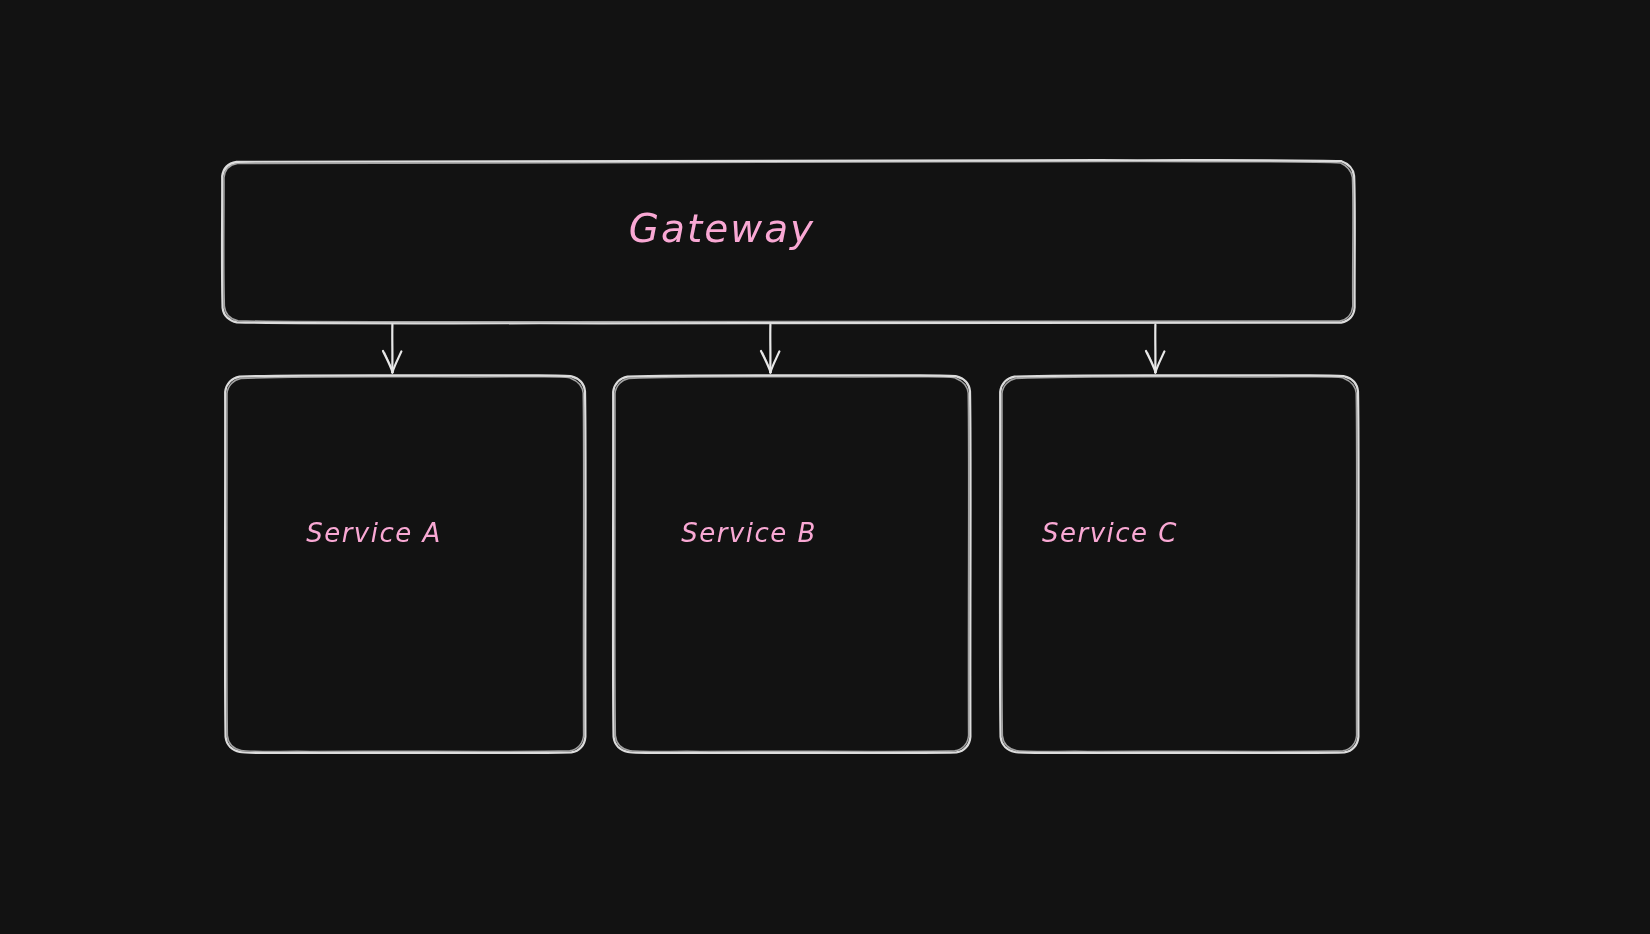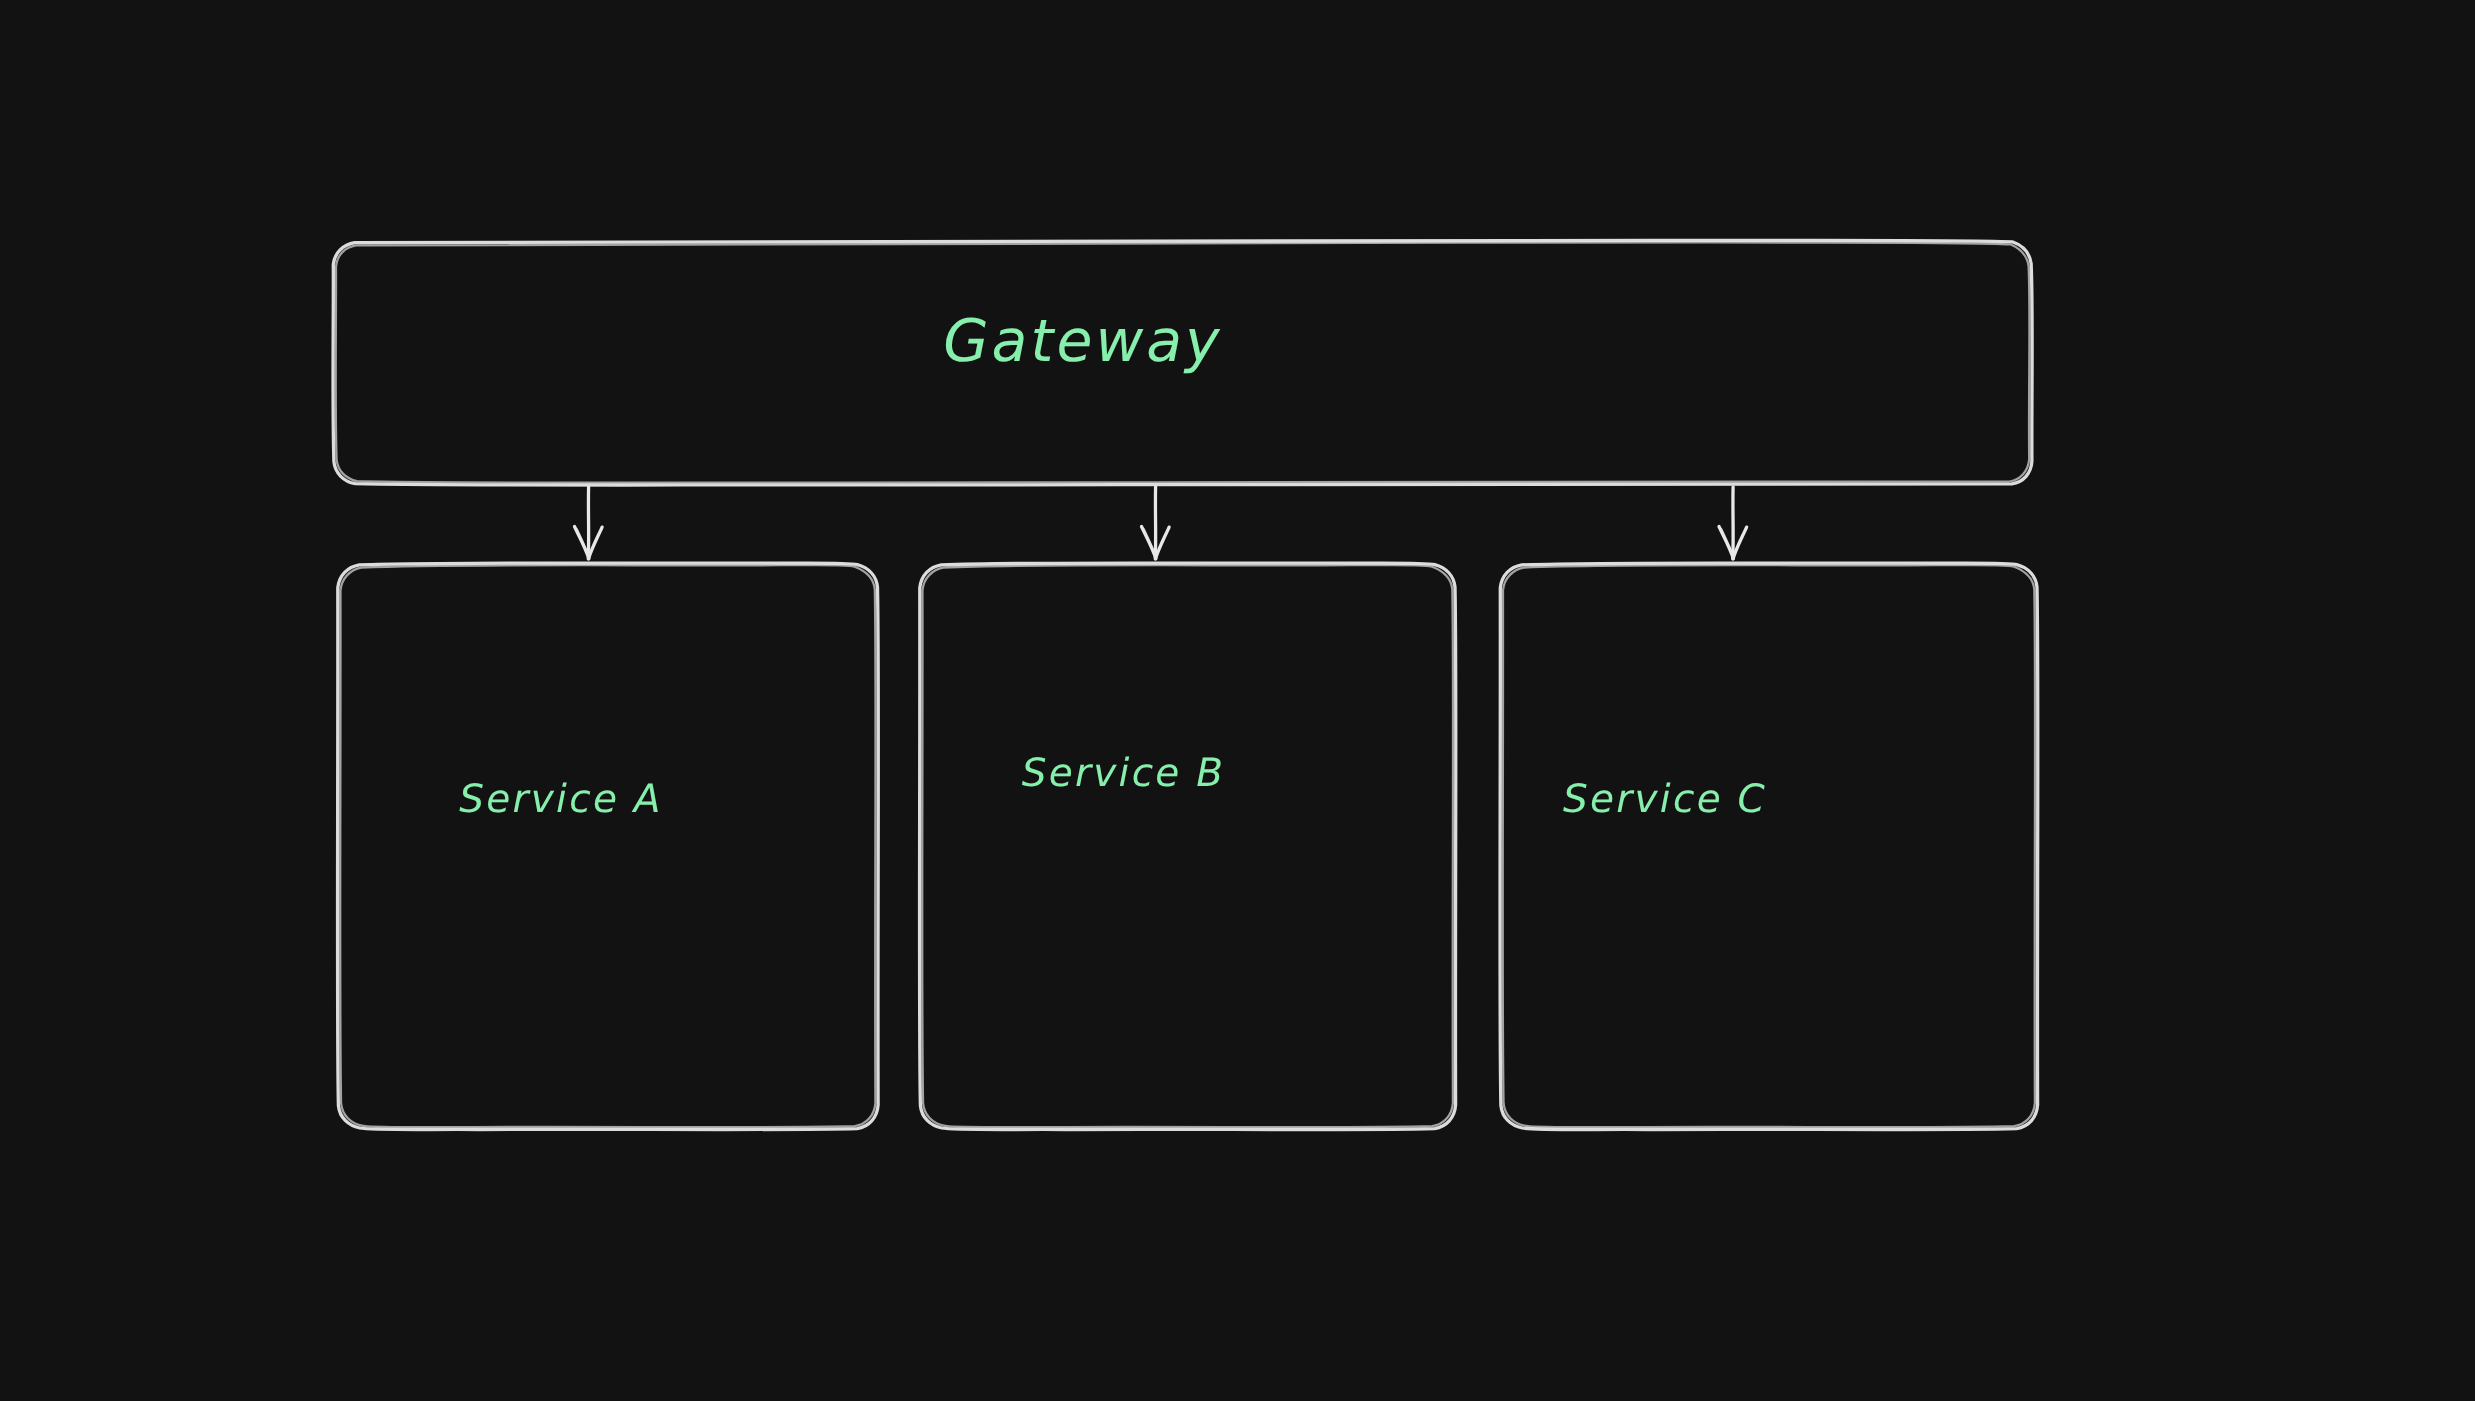--- a/index.html
+++ b/index.html
@@ -22,21 +22,21 @@
   }
   #sketch-svg {
     position: absolute;
     inset: 0;
     width: 1650px;
     height: 934px;
     display: block;
   }
   .node-label {
     position: absolute;
-    color: #86efac;
+    color: #f9a8d4;
     white-space: nowrap;
     font-family: "DejaVu Sans", "Liberation Sans", sans-serif;
     font-style: italic;
     font-weight: 400;
     letter-spacing: 1.5px;
     text-align: center;
     transform: translate(-50%, -50%);
     user-select: none;
   }
   .label-gateway {
@@ -178,21 +178,21 @@
       <path d="M 1164.4 351.4 C 1161.6 357.8, 1157.6 365.2, 1155.4 372.4" fill="none" stroke="#e8e8e8" stroke-width="2.2" stroke-linecap="round"></path>
       <path d="M 1147.6 352.6 C 1150.4 358.6, 1153.8 365.8, 1155.6 371.6" fill="none" stroke="#e8e8e8" stroke-width="1.3" stroke-linecap="round" opacity="0.6"></path>
     </g>
 
   </svg>
 
   <div class="node-label label-gateway" style="left:722px; top:228px;">Gateway</div>
 
   <div class="node-label label-service" style="left:374px; top:533px;">Service A</div>
 
-  <div class="node-label label-service" style="left:749px; top:516px;">Service B</div>
+  <div class="node-label label-service" style="left:749px; top:533px;">Service B</div>
 
   <div class="node-label label-service" style="left:1110px; top:533px;">Service C</div>
 
   <div class="node-hit" style="left:222px; top:160px; width:1133px; height:163px;"></div>
   <div class="node-hit" style="left:225px; top:375px; width:360px; height:377px;"></div>
   <div class="node-hit" style="left:613px; top:375px; width:357px; height:377px;"></div>
   <div class="node-hit" style="left:1000px; top:375px; width:358px; height:377px;"></div>
 
 </div>
 

